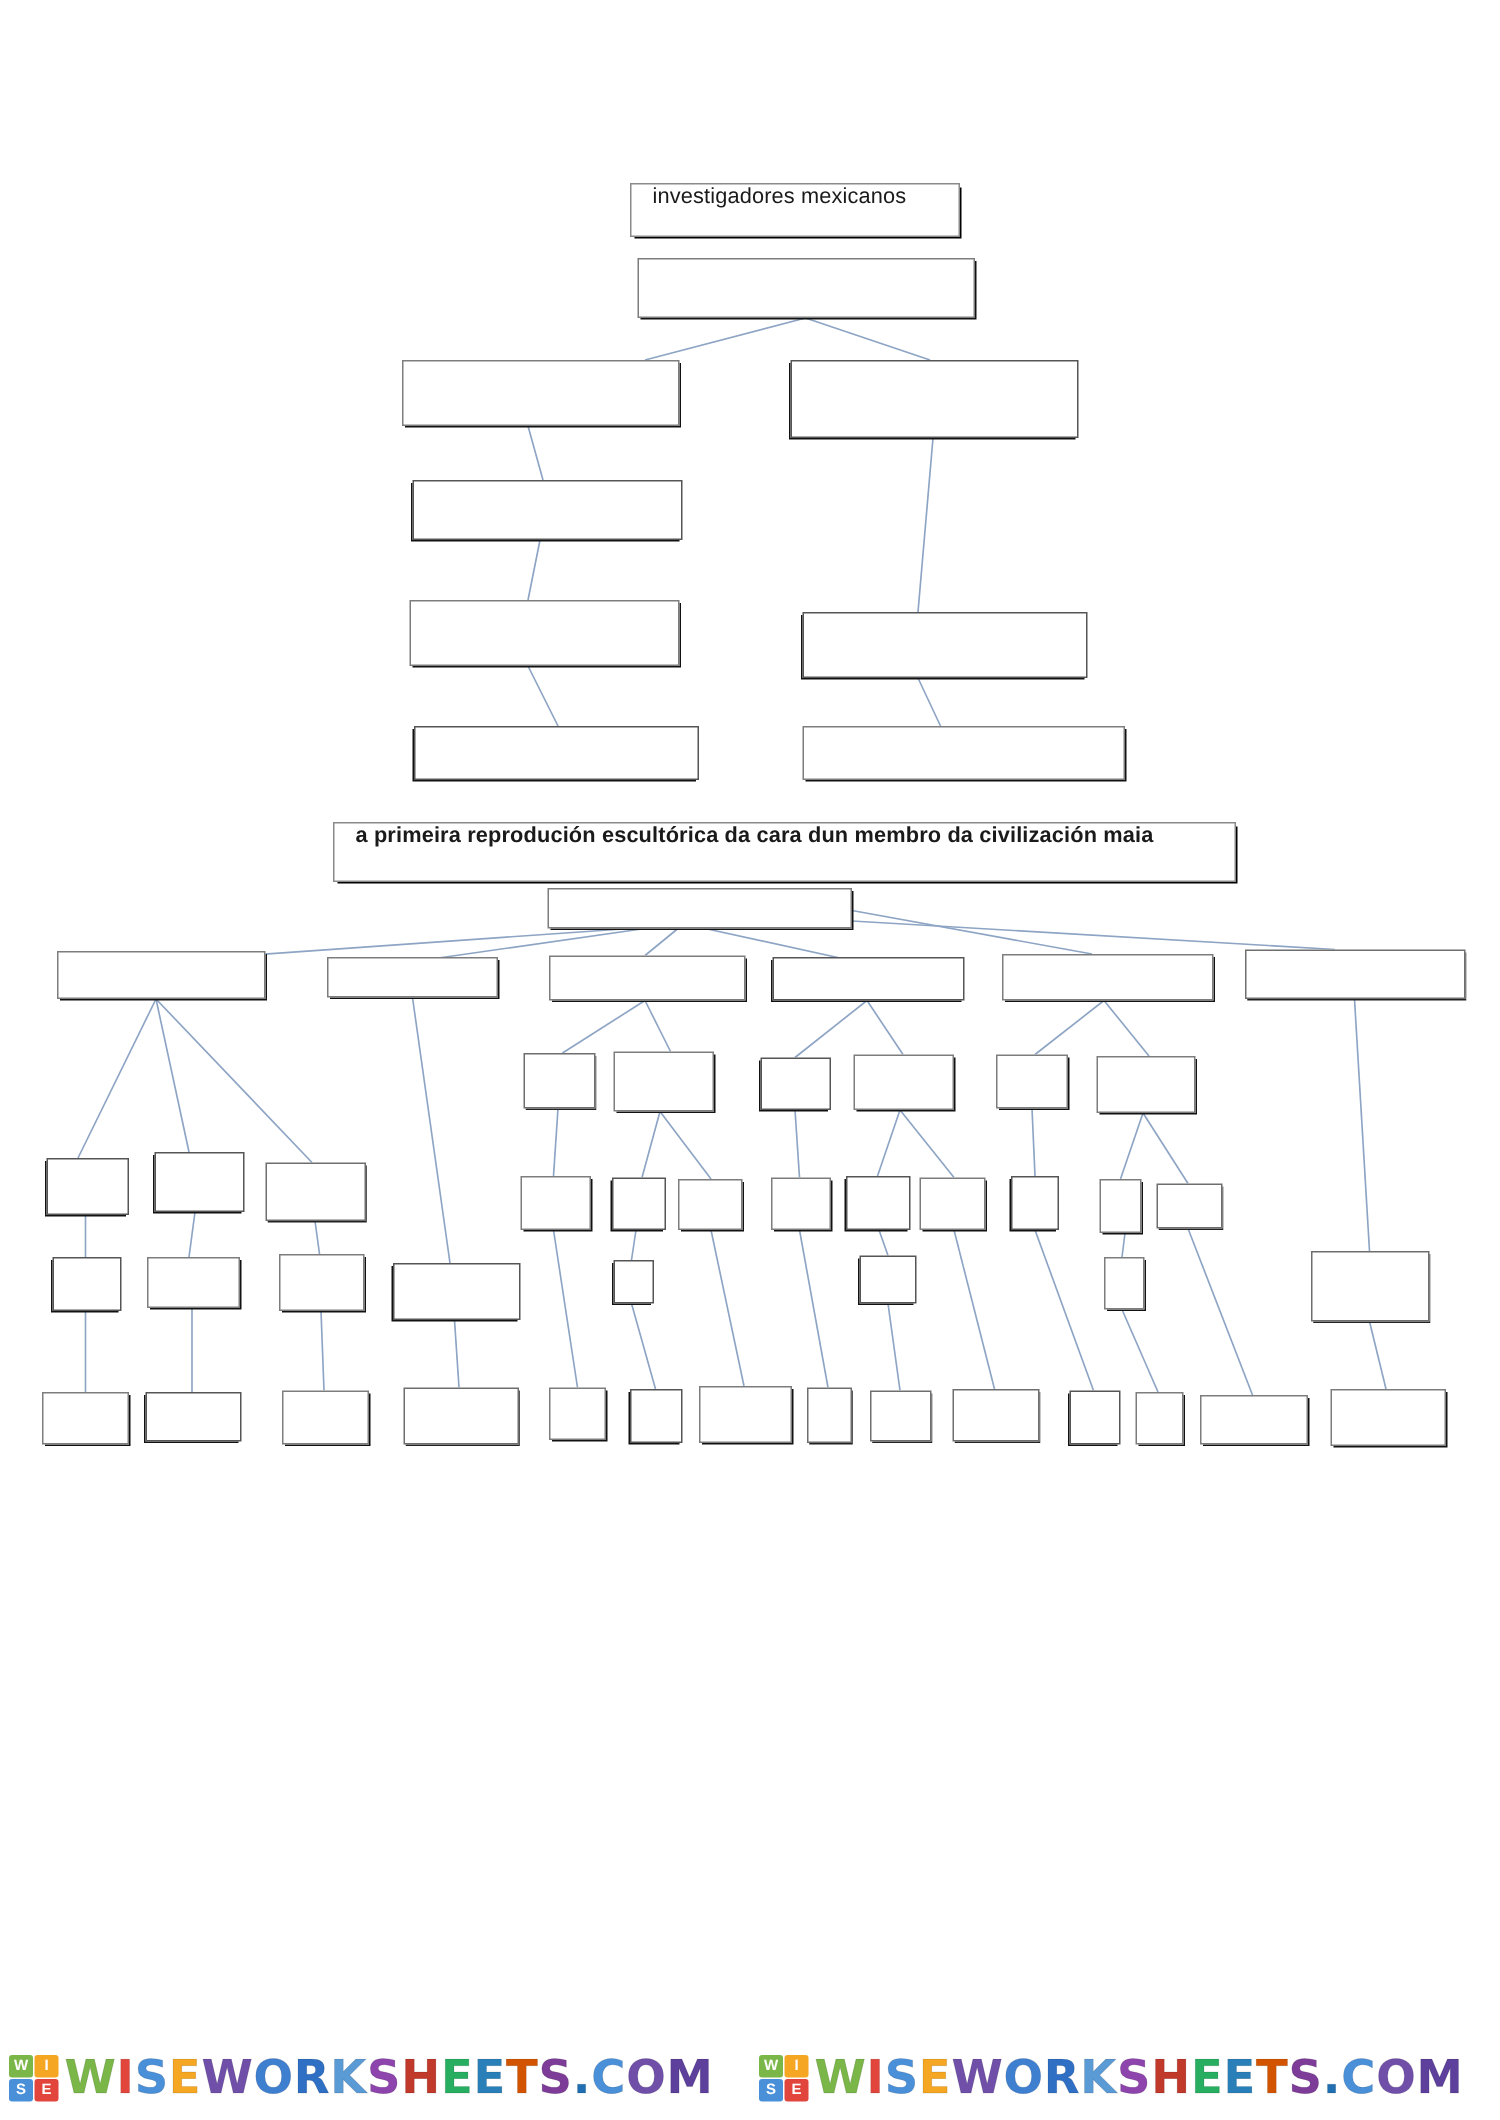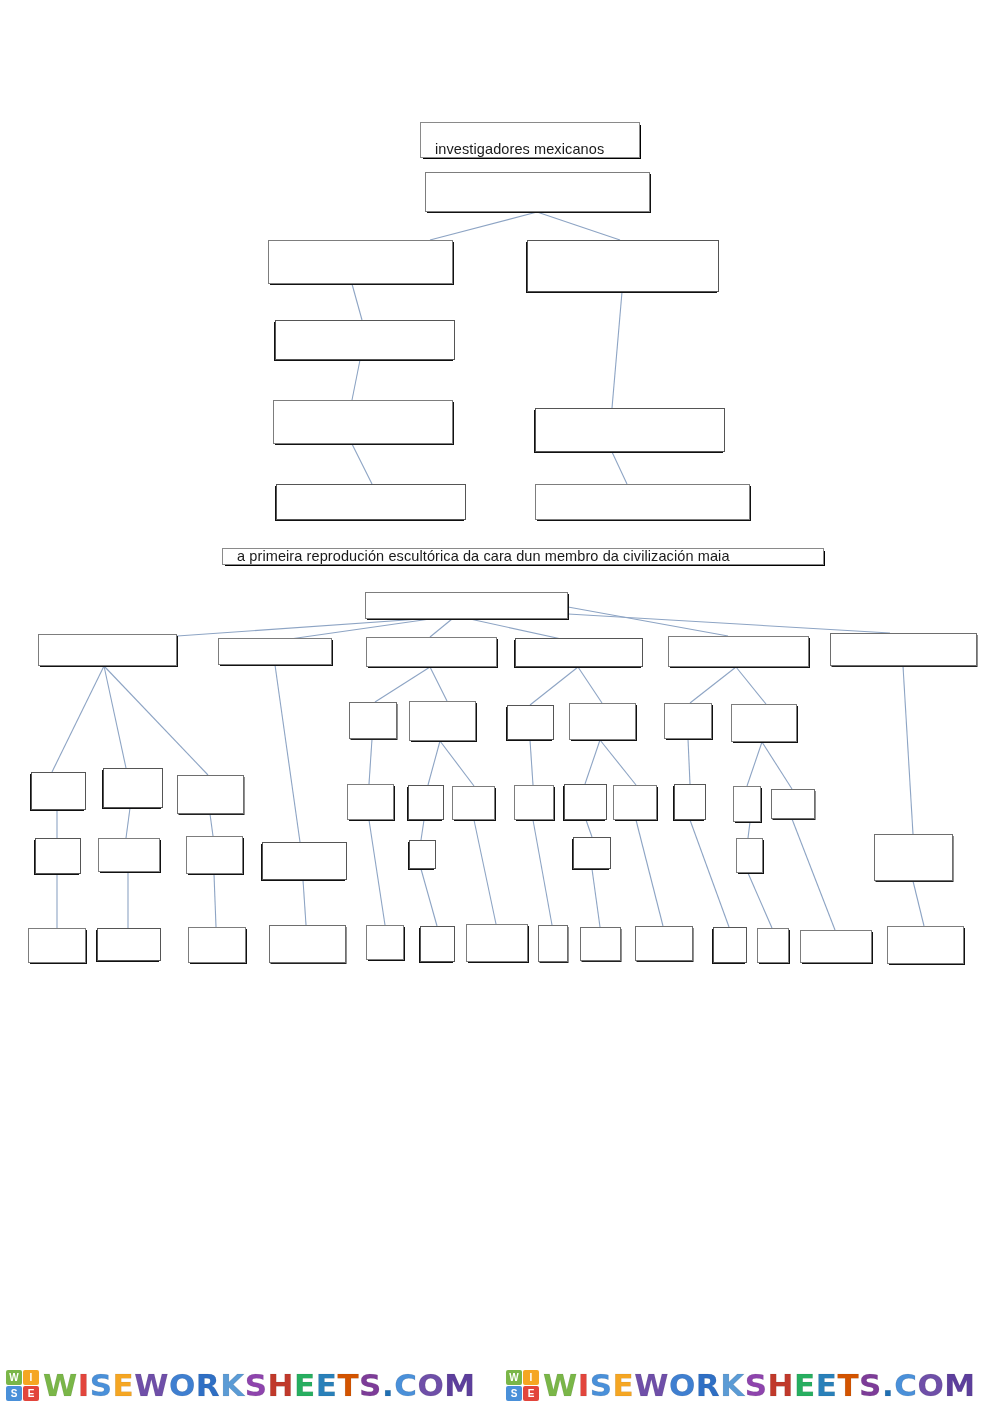--- a/index.html
+++ b/index.html
@@ -52,21 +52,21 @@
   }
 
   
   .label-box {
     position: absolute;
     box-sizing: border-box;
     background: #ffffff;
     border: 1px solid #8a8a8a;
     box-shadow: 2px 2px 0 -1px #000000;
     display: flex;
-    align-items: flex-end;
+    align-items: flex-start;
     padding: 0 14px;
     font-size: 14.5px;
     color: #1a1a1a;
     letter-spacing: 0.1px;
     white-space: nowrap;
   }
 
   
   #watermark-row {
     position: absolute;
@@ -237,21 +237,21 @@
       <div class="node" style="left: 366px; top: 925px; width: 38px; height: 35px;"></div>
       <div class="node alt" style="left: 420px; top: 926px; width: 35px; height: 36px;"></div>
       <div class="node" style="left: 466px; top: 924px; width: 62px; height: 38px;"></div>
       <div class="node plain" style="left: 538px; top: 925px; width: 30px; height: 37px;"></div>
       <div class="node plain" style="left: 580px; top: 927px; width: 41px; height: 34px;"></div>
       <div class="node plain" style="left: 635px; top: 926px; width: 58px; height: 35px;"></div>
       <div class="node alt" style="left: 713px; top: 927px; width: 34px; height: 36px;"></div>
       <div class="node" style="left: 757px; top: 928px; width: 32px; height: 35px;"></div>
       <div class="node" style="left: 800px; top: 930px; width: 72px; height: 33px;"></div>
       <div class="node" style="left: 887px; top: 926px; width: 77px; height: 38px;"></div>
-      <div class="label-box" style="left: 222px; top: 548px; width: 602px; height: 17px;">
+      <div class="label-box" style="left: 222px; top: 548px; width: 602px; height: 40px; font-weight: bold;">
         <span>a primeira reprodución escultórica da cara dun membro da civilización maia</span>
       </div>
     </div>
 
   <div id="watermark-row">
       <div class="watermark">
         <div class="wm-logo">
           <span class="wm-w">W</span>
           <span class="wm-i">I</span>
           <span class="wm-s">S</span>

